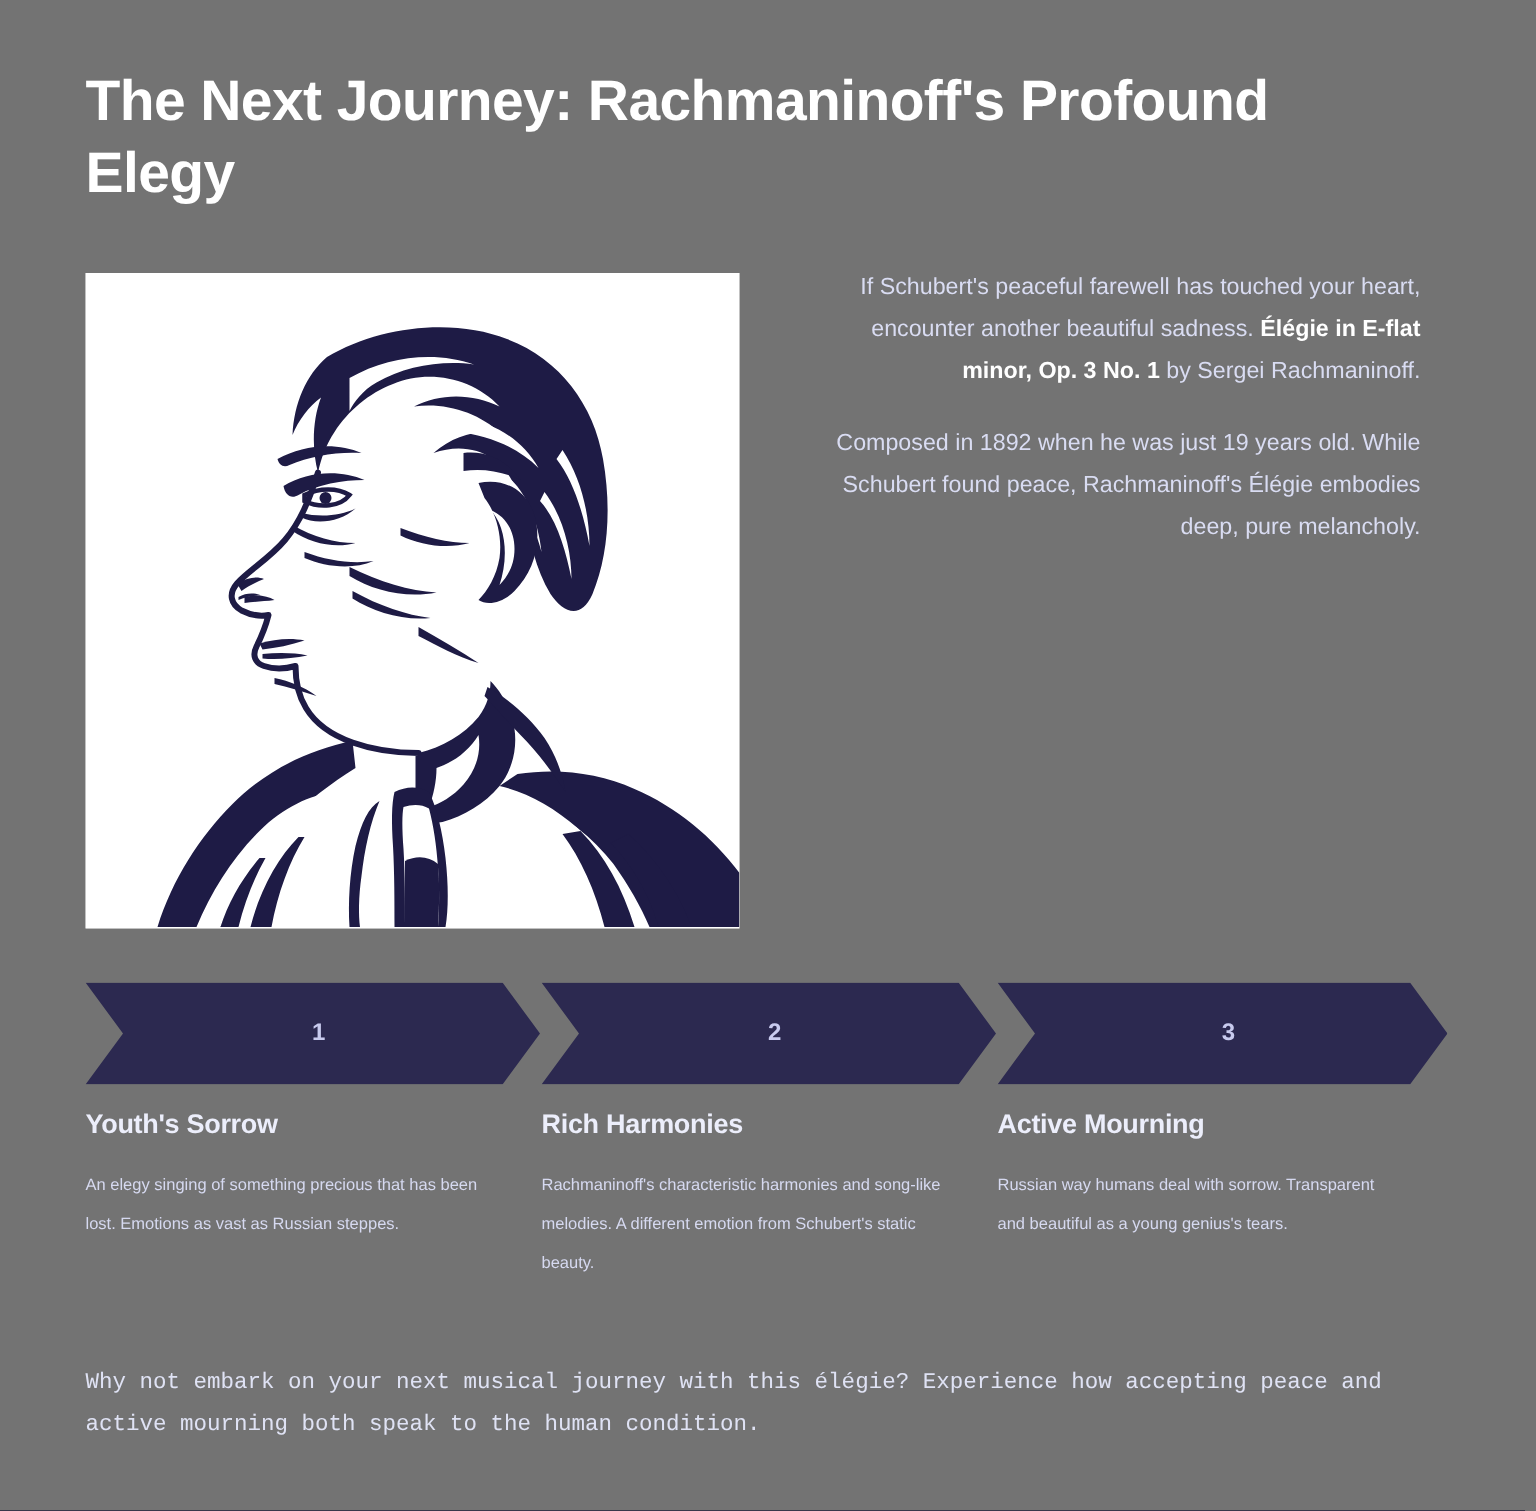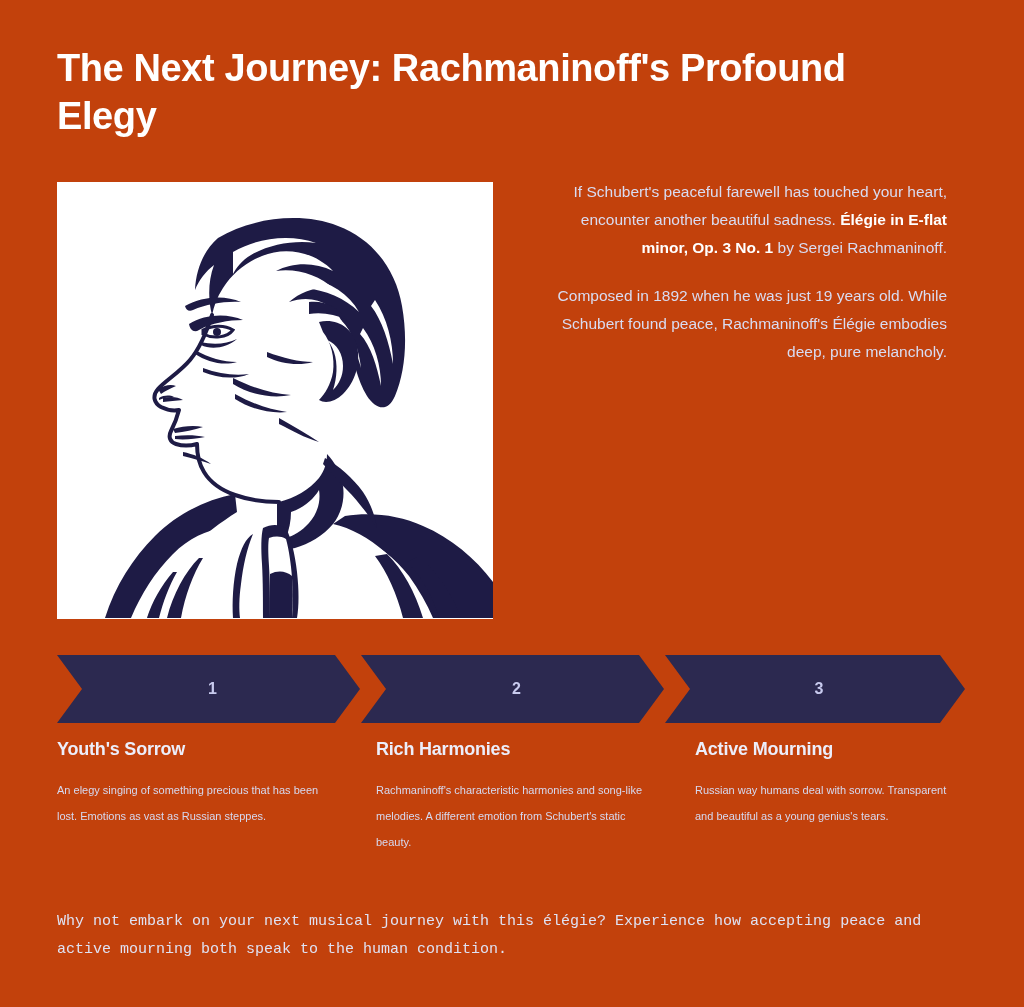--- a/index.html
+++ b/index.html
@@ -12,21 +12,21 @@
     height: 1007px;
     overflow: hidden;
     font-family: "Liberation Sans", sans-serif;
     -webkit-font-smoothing: antialiased;
   }
 
   .page {
     position: relative;
     width: 1024px;
     height: 1007px;
-    background: #c2410c;
+    background: #737373;
     box-sizing: border-box;
   }
 
   
   .title {
     position: absolute;
     left: 57px;
     top: 44px;
     width: 830px;
     margin: 0;
@@ -104,21 +104,20 @@
     transform: translateX(4px);
   }
 
   
   .cols {
     position: absolute;
     left: 57px;
     top: 737px;
     width: 908px;
     display: flex;
-    gap: 15px;
   }
   .col {
     width: 267px;
     margin-right: 37px;
   }
   .col:last-child { margin-right: 0; }
 
   .col h3 {
     margin: 0 0 16px 0;
     font-size: 18px;

